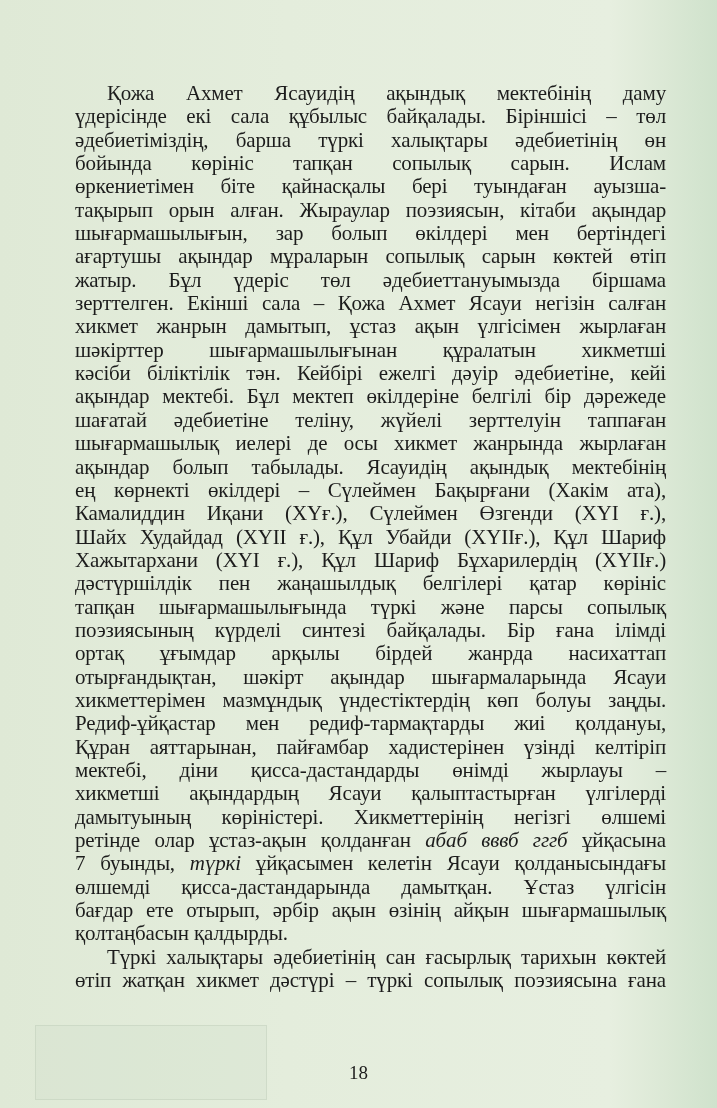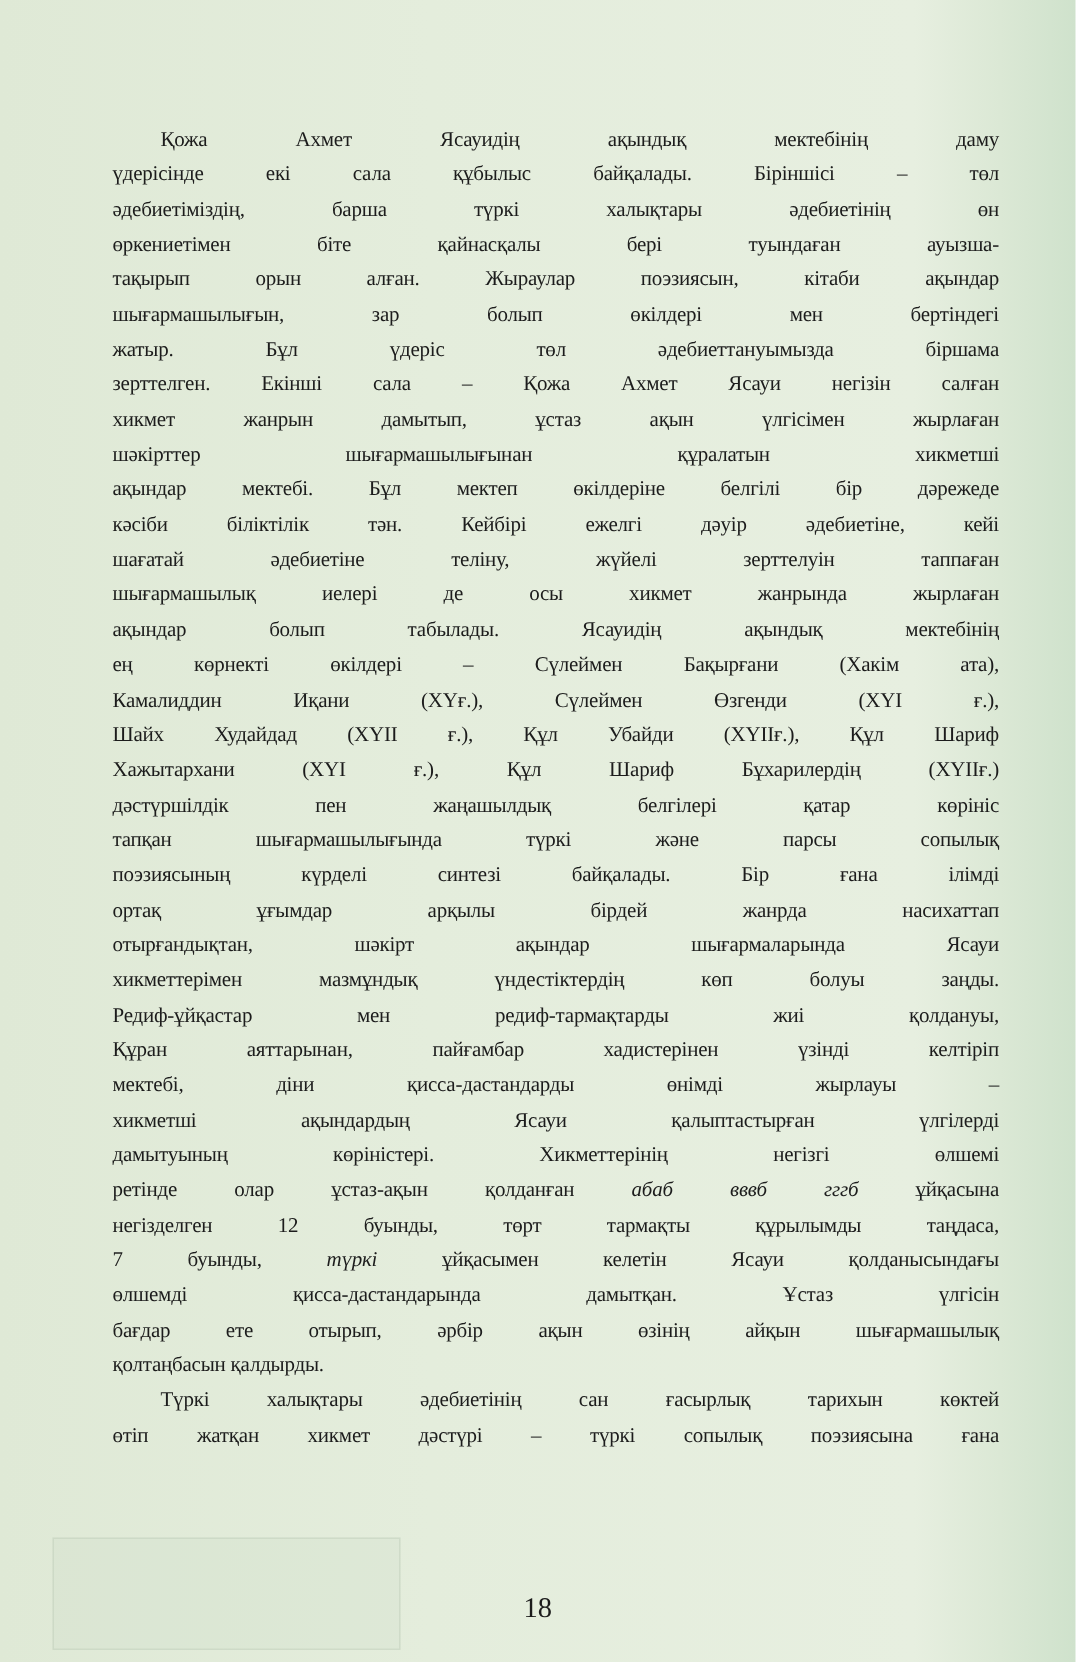--- a/index.html
+++ b/index.html
@@ -15,21 +15,21 @@
     .page {
       position: absolute;
       left: 75px;
       top: 82px;
       width: 591px;
     }
     .line {
       display: block;
       height: 23.35px;
       line-height: 23.35px;
-      font-size: 14px;
+      font-size: 21px;
       white-space: nowrap;
       text-align: justify;
       text-align-last: justify;
       letter-spacing: -0.15px;
     }
     .line.indent { padding-left: 32px; }
     .line.last { text-align-last: left; }
     .line i { font-style: italic; }
     .page-number {
       position: absolute;
@@ -53,49 +53,50 @@
 </head>
 <body>
 
 <div class="ghost-box"></div>
 
 <div class="page">
   <div>
     <span class="line indent">Қожа Ахмет Ясауидің ақындық мектебінің даму</span>
     <span class="line">үдерісінде екі сала құбылыс байқалады. Біріншісі – төл</span>
     <span class="line">әдебиетіміздің, барша түркі халықтары әдебиетінің өн</span>
+    <span class="line">бойында көрініс тапқан сопылық сарын. Ислам</span>
     <span class="line">өркениетімен біте қайнасқалы бері туындаған ауызша-</span>
     <span class="line">тақырып орын алған. Жыраулар поэзиясын, кітаби ақындар</span>
     <span class="line">шығармашылығын, зар болып өкілдері мен бертіндегі</span>
+    <span class="line">ағартушы ақындар мұраларын сопылық сарын көктей өтіп</span>
     <span class="line">жатыр. Бұл үдеріс төл әдебиеттануымызда біршама</span>
     <span class="line">зерттелген. Екінші сала – Қожа Ахмет Ясауи негізін салған</span>
     <span class="line">хикмет жанрын дамытып, ұстаз ақын үлгісімен жырлаған</span>
     <span class="line">шәкірттер шығармашылығынан құралатын хикметші</span>
+    <span class="line">кәсіби біліктілік тән. Кейбірі ежелгі дәуір әдебиетіне, кейі</span>
     <span class="line">ақындар мектебі. Бұл мектеп өкілдеріне белгілі бір дәрежеде</span>
-    <span class="line">кәсіби біліктілік тән. Кейбірі ежелгі дәуір әдебиетіне, кейі</span>
     <span class="line">шағатай әдебиетіне теліну, жүйелі зерттелуін таппаған</span>
     <span class="line">шығармашылық иелері де осы хикмет жанрында жырлаған</span>
     <span class="line">ақындар болып табылады. Ясауидің ақындық мектебінің</span>
     <span class="line">ең көрнекті өкілдері – Сүлеймен Бақырғани (Хакім ата),</span>
     <span class="line">Камалиддин Иқани (XYғ.), Сүлеймен Өзгенди (XYI ғ.),</span>
     <span class="line">Шайх Худайдад (XYII ғ.), Құл Убайди (XYIIғ.), Құл Шариф</span>
     <span class="line">Хажытархани (XYI ғ.), Құл Шариф Бұхарилердің (XYIIғ.)</span>
     <span class="line">дәстүршілдік пен жаңашылдық белгілері қатар көрініс</span>
     <span class="line">тапқан шығармашылығында түркі және парсы сопылық</span>
     <span class="line">поэзиясының күрделі синтезі байқалады. Бір ғана ілімді</span>
     <span class="line">ортақ ұғымдар арқылы бірдей жанрда насихаттап</span>
     <span class="line">отырғандықтан, шәкірт ақындар шығармаларында Ясауи</span>
     <span class="line">хикметтерімен мазмұндық үндестіктердің көп болуы заңды.</span>
     <span class="line">Редиф-ұйқастар мен редиф-тармақтарды жиі қолдануы,</span>
     <span class="line">Құран аяттарынан, пайғамбар хадистерінен үзінді келтіріп</span>
     <span class="line">мектебі, діни қисса-дастандарды өнімді жырлауы –</span>
     <span class="line">хикметші ақындардың Ясауи қалыптастырған үлгілерді</span>
     <span class="line">дамытуының көріністері. Хикметтерінің негізгі өлшемі</span>
     <span class="line">ретінде олар ұстаз-ақын қолданған <i>абаб вввб гггб</i> ұйқасына</span>
-    <span class="line">негізделген 12 буынды, төрт тармақты құрылымды таңдаса,</span>
     <span class="line">7 буынды, <i>түркі</i> ұйқасымен келетін Ясауи қолданысындағы</span>
     <span class="line">өлшемді қисса-дастандарында дамытқан. Ұстаз үлгісін</span>
     <span class="line">бағдар ете отырып, әрбір ақын өзінің айқын шығармашылық</span>
     <span class="line last">қолтаңбасын қалдырды.</span>
   </div>
   <div>
     <span class="line indent">Түркі халықтары әдебиетінің сан ғасырлық тарихын көктей</span>
     <span class="line">өтіп жатқан хикмет дәстүрі – түркі сопылық поэзиясына ғана</span>
   </div>
 </div>

